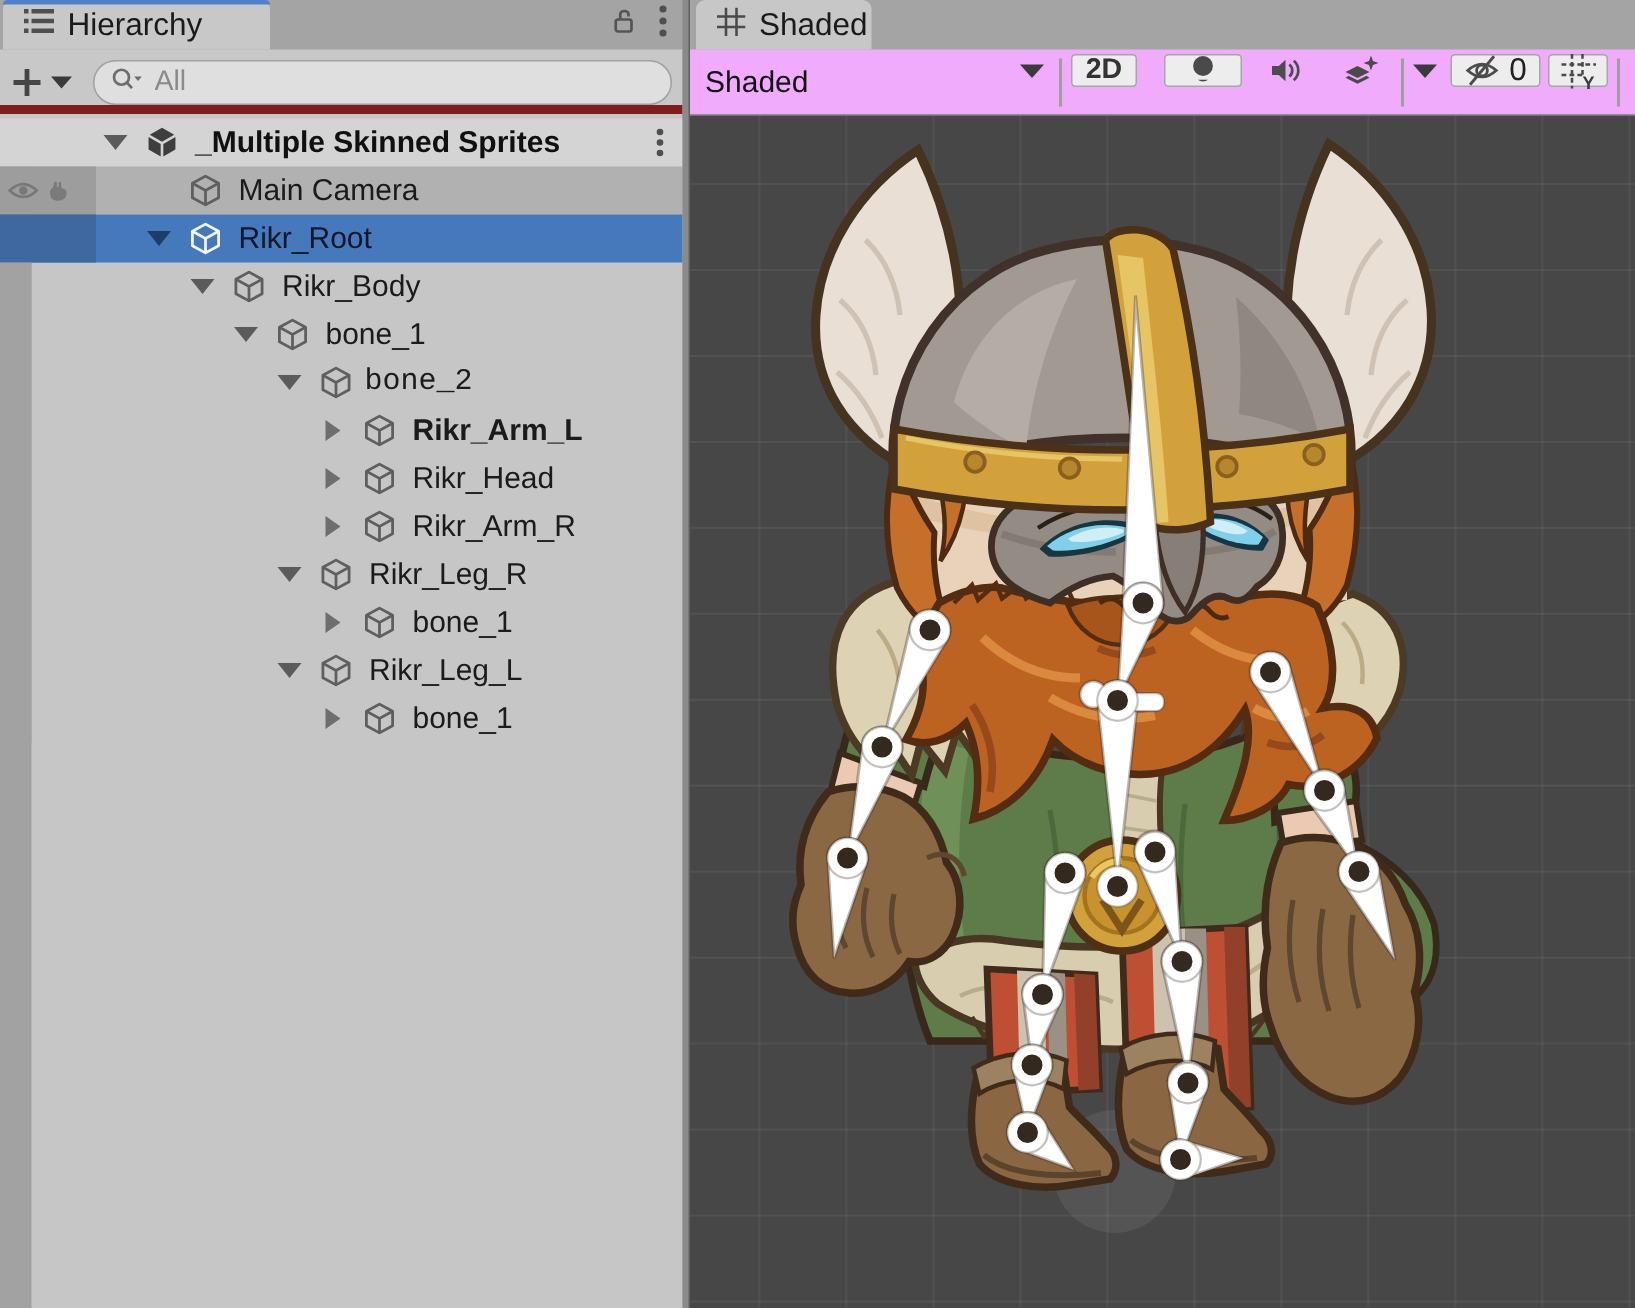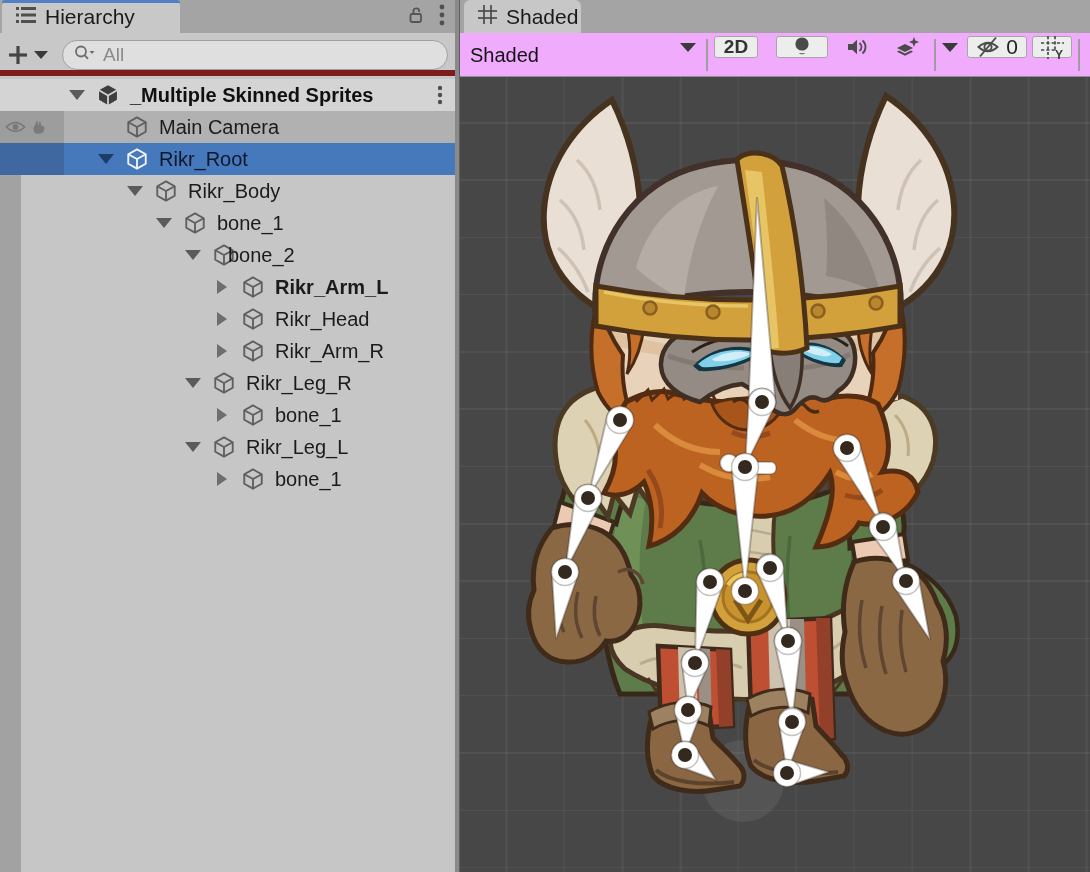--- a/index.html
+++ b/index.html
@@ -215,21 +215,21 @@
           </div>
           <div class="h-row " style="top: 163px;">
             <div class="gutter"></div>
             <span class="exp" style="left: 185px;">
               <span class="tri-open"></span>
             </span>
             <span class="obj-icon" style="left: 212px;"><svg viewBox="0 0 22 22" width="24" height="24">
                 <path d="M11 2.2 L19 6.6 V15.4 L11 19.8 L3 15.4 V6.6 Z" fill="none" stroke="#5F5F5F" stroke-width="1.7" stroke-linejoin="round"></path>
                 <path d="M3 6.6 L11 11 L19 6.6 M11 11 V19.8" fill="none" stroke="#5F5F5F" stroke-width="1.7"></path>
               </svg></span>
-            <span class="lbl" style="left: 228px;">bone_2</span>
+            <span class="lbl" style="left: 243px; font-family: Liberation Mono, monospace;">bone_2</span>
           </div>
           <div class="h-row " style="top: 195px;">
             <div class="gutter"></div>
             <span class="exp" style="left: 214px;">
               <span class="tri-closed"></span>
             </span>
             <span class="obj-icon" style="left: 241px;"><svg viewBox="0 0 22 22" width="24" height="24">
                 <path d="M11 2.2 L19 6.6 V15.4 L11 19.8 L3 15.4 V6.6 Z" fill="none" stroke="#5F5F5F" stroke-width="1.7" stroke-linejoin="round"></path>
                 <path d="M3 6.6 L11 11 L19 6.6 M11 11 V19.8" fill="none" stroke="#5F5F5F" stroke-width="1.7"></path>
               </svg></span>

